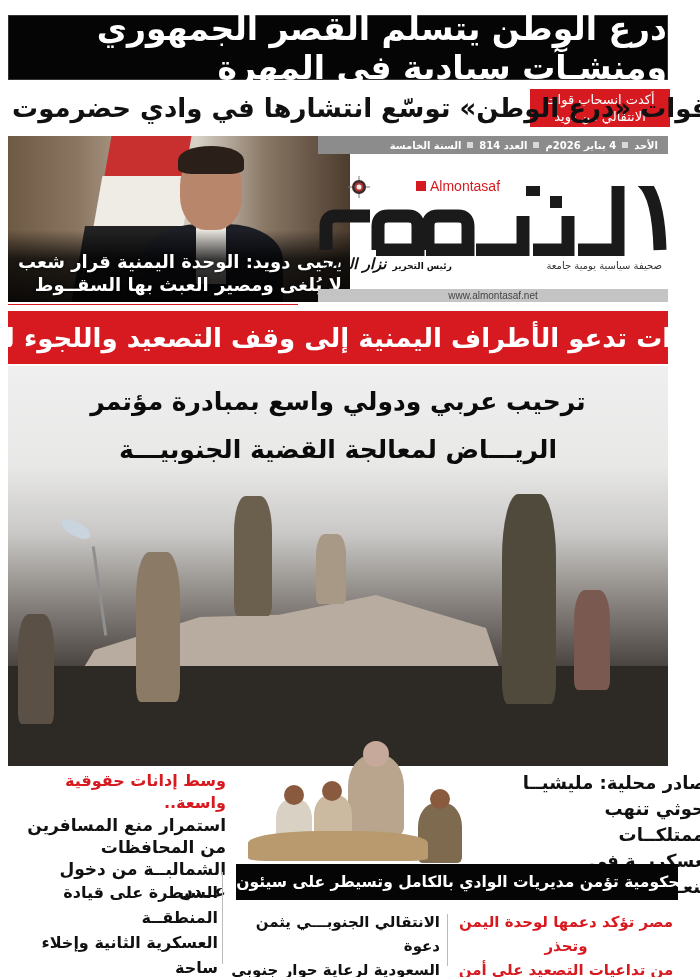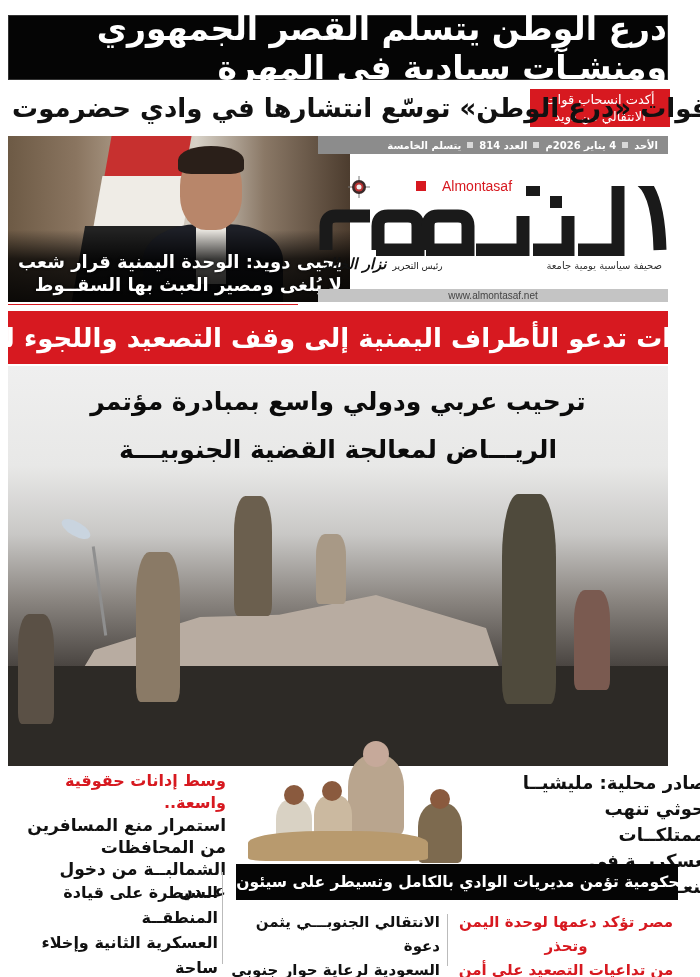--- a/index.html
+++ b/index.html
@@ -58,35 +58,35 @@
   .dateline {
     left: 318px; top: 136px; width: 350px; height: 18px;
     background: #8c8c8c; color: #fff;
     font-size: 10px; font-weight: bold;
     display: flex; align-items: center; justify-content: flex-start; padding-right: 10px; gap: 6px;
   }
   .dateline .sq { width: 6px; height: 6px; background: #d9d9d9; display: inline-block; }
   .masthead { left: 318px; top: 156px; width: 350px; height: 132px; }
   .logo-latin {
     position: absolute; left: 98px; top: 22px; font-family: "Liberation Sans", sans-serif;
-    font-size: 14px; color: #d71920; direction: ltr; display: flex; align-items: center; gap: 16px;
+    font-size: 14px; color: #d71920; direction: ltr; display: flex; align-items: center; gap: 4px;
   }
   .logo-latin .sq { width: 10px; height: 10px; background: #d71920; display: inline-block; }
   .logo-arabic {
     position: absolute; left: 0; top: 30px; width: 350px; height: 70px;
   }
   .target-icon { position: absolute; left: 30px; top: 20px; width: 22px; height: 22px; }
   .tagline {
     position: absolute; right: 6px; top: 104px; font-size: 10px; color: #333;
   }
   .editor {
     position: absolute; left: 4px; top: 99px; font-size: 10px; color: #111; display: flex; gap: 6px; align-items: baseline;
   }
   .editor .name { font-family: "DejaVu Serif", serif; font-style: italic; font-size: 15px; font-weight: bold; }
-  .editor .role { font-weight: normal; font-size: 9px; }
+  .editor .role { font-weight: bold; font-size: 9px; }
   .website {
     left: 318px; top: 289px; width: 350px; height: 13px;
     background: #c4c4c4; color: #444; direction: ltr;
     font-family: "Liberation Sans", sans-serif; font-size: 10px;
     display: flex; align-items: center; justify-content: center;
   }
 
   
   .red-banner {
     left: 8px; top: 311px; width: 660px; height: 53px;
@@ -183,21 +183,21 @@
 </div>
 <div class="abs portrait-rule"></div>
 
 <div class="abs dateline">
   <span>الأحد</span>
   <span class="sq"></span>
   <span>4 يناير 2026م</span>
   <span class="sq"></span>
   <span>العدد 814</span>
   <span class="sq"></span>
-  <span>يتسلم الخامسة</span>
+  <span>السنة الخامسة</span>
 </div>
 
 <div class="abs masthead">
   <div class="logo-latin">
     <span class="sq"></span>
     <span>Almontasaf</span>
   </div>
   <svg class="logo-arabic" viewBox="0 0 350 70">
     <g fill="none" stroke="#1a1a1a" stroke-width="13" stroke-linecap="butt">
       <path d="M8 64 V40 Q8 30 18 30 H52"></path>

